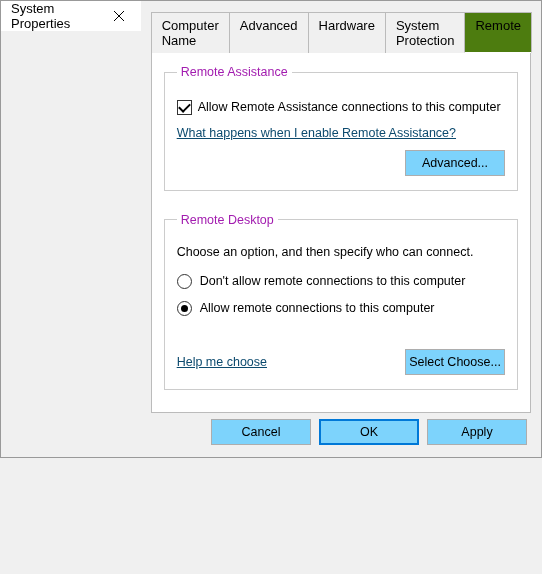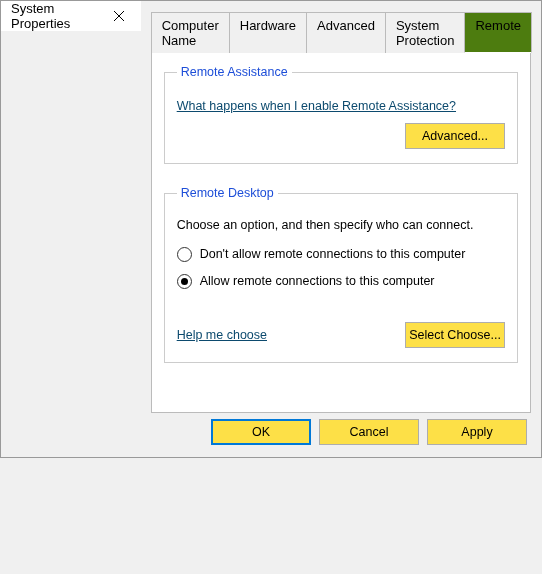--- a/index.html
+++ b/index.html
@@ -81,21 +81,21 @@
     border: 1px solid #ccc;
     margin: 0 0 22px 0;
     padding: 10px 12px 14px 12px;
   }
   fieldset.remote-desktop {
     margin-bottom: 0;
   }
   legend {
     font-size: 12.5px;
     padding: 0 4px;
-    color: #1d4ed8;
+    color: #a21caf;
     margin-top: 21px;
   }
   .row {
     margin: 10px 0;
     display: flex;
     align-items: flex-start;
   }
   .checkbox {
     width: 15px;
     height: 15px;
@@ -142,21 +142,21 @@
     border-radius: 50%;
   }
   .link {
     color: #0c4a6e;
     text-decoration: underline;
     cursor: pointer;
   }
   .btn {
     min-width: 100px;
     height: 26px;
-    background: #fde047;
+    background: #7dd3fc;
     border: 1px solid #adadad;
     font-size: 12.5px;
     font-family: inherit;
     cursor: default;
     padding: 0 0;
   }
   .btn.default {
     border: 2px solid #0078d7;
   }
   .advanced-row {
@@ -210,30 +210,34 @@
       <svg width="12" height="12" viewBox="0 0 12 12">
           <line x1="1" y1="1" x2="11" y2="11" stroke="#000" stroke-width="1"></line>
           <line x1="11" y1="1" x2="1" y2="11" stroke="#000" stroke-width="1"></line>
         </svg>
     </div>
   </div>
 
   <div class="content">
     <div class="tabs">
       <div class="tab">Computer Name</div>
+      <div class="tab">Advanced</div>
       <div class="tab">Hardware</div>
-      <div class="tab">Advanced</div>
       <div class="tab">System Protection</div>
       <div class="tab active">Remote</div>
     </div>
 
     <div class="tab-body">
 
       <fieldset>
         <legend>Remote Assistance</legend>
+        <div class="row">
+          <span class="checkbox checked"></span>
+          <span class="checkbox-label">Allow Remote Assistance connections to this computer</span>
+        </div>
         <div class="row">
           <span class="link">What happens when I enable Remote Assistance?</span>
         </div>
         <div class="advanced-row">
           <button class="btn">Advanced...</button>
         </div>
       </fieldset>
 
       <fieldset class="remote-desktop">
         <legend>Remote Desktop</legend>
@@ -252,18 +256,18 @@
 
         <div class="select-users-row">
           <span class="link">Help me choose</span>
           <button class="btn">Select Choose...</button>
         </div>
       </fieldset>
 
     </div>
 
     <div class="footer-btns">
+      <button class="btn">Cancel</button>
       <button class="btn default">OK</button>
-      <button class="btn">Cancel</button>
       <button class="btn">Apply</button>
     </div>
   </div>
 </div>
 
 </body></html>

